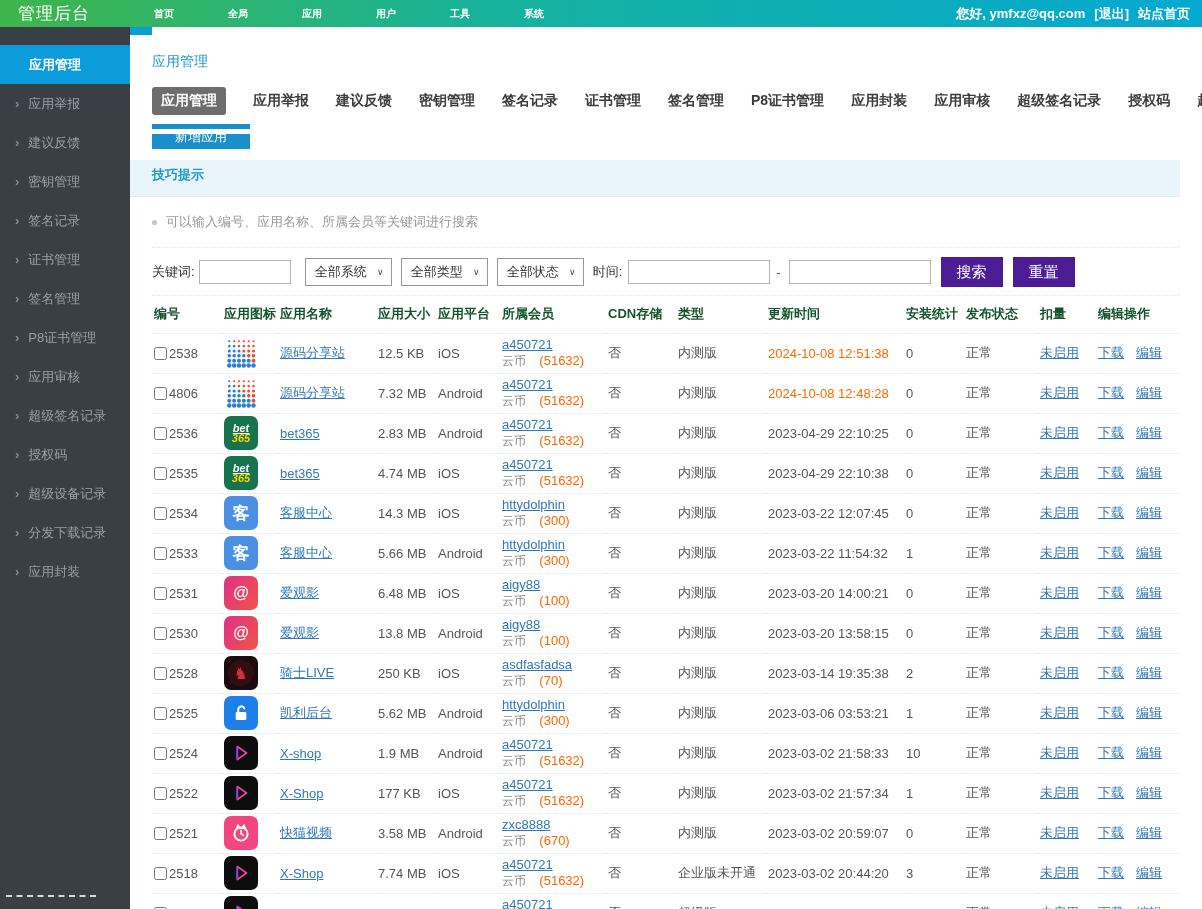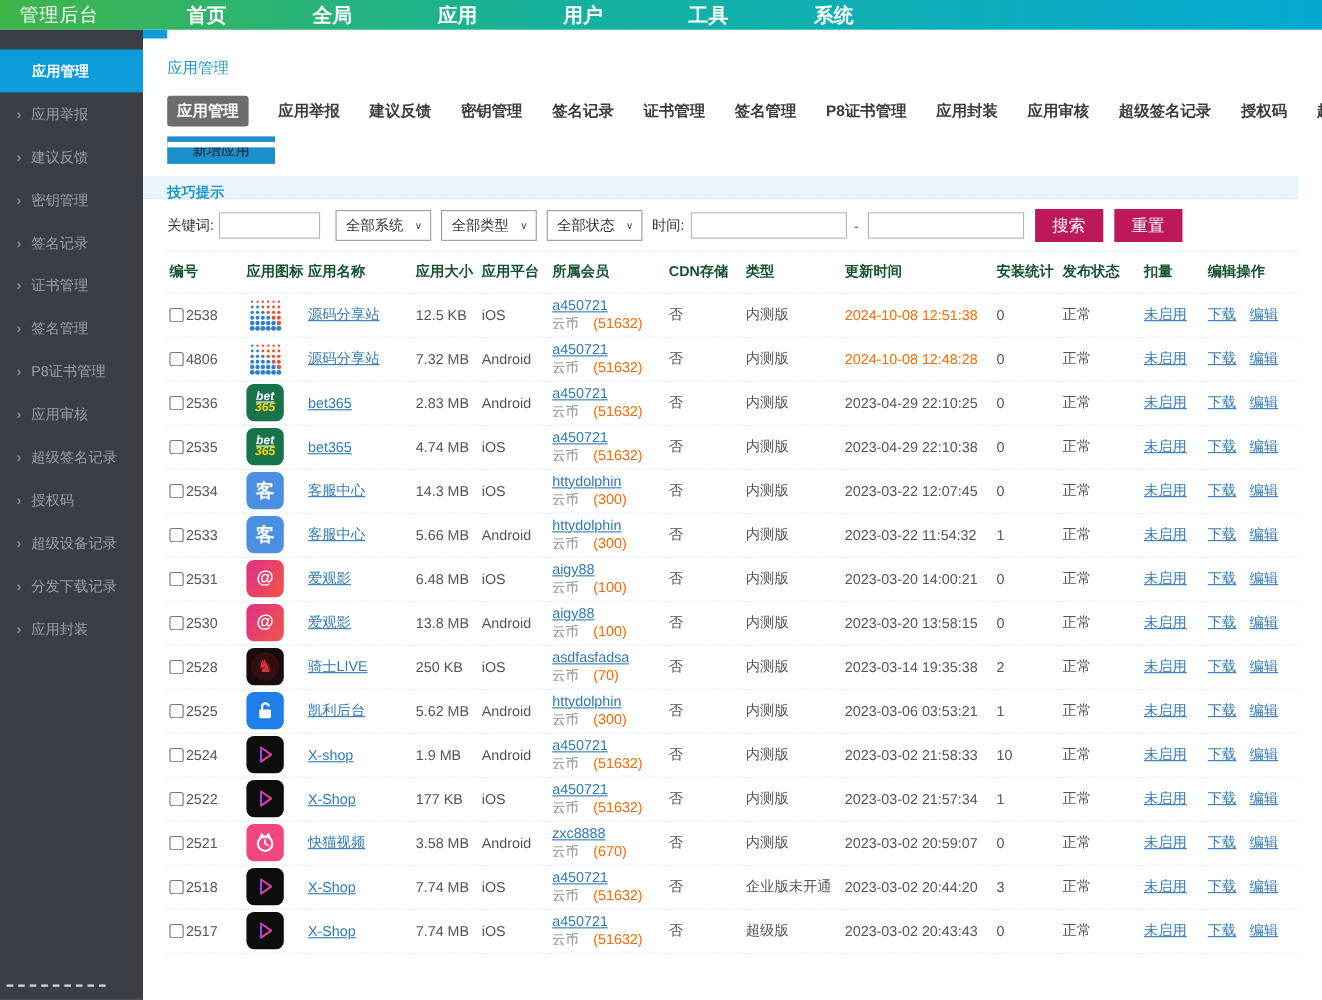--- a/index.html
+++ b/index.html
@@ -3,21 +3,21 @@
 <meta charset="utf-8">
 <style>
   * { box-sizing: border-box; margin: 0; padding: 0; }
   html,body { width:1202px; height:909px; overflow:hidden; background:#fff;
     font-family:"Liberation Sans","DejaVu Sans",sans-serif; }
 
   
   .topbar { height:27px; display:flex; align-items:center; color:#fff;
     background:linear-gradient(90deg,#3fb54a 0%,#16b29e 42%,#04a9d3 100%); }
   .brand { font-size:17px; font-weight:normal; padding-left:18px; width:130px; letter-spacing:1px; }
-  .topmenu { display:flex; gap:78px; margin-left:40px; font-size:18px; font-weight:600; }
+  .topmenu { display:flex; gap:54px; margin-left:24px; font-size:10px; font-weight:600; }
   .topmenu .menu-item { cursor:pointer; }
   .top-right { margin-left:auto; padding-right:12px; font-size:13px; font-weight:bold; display:flex; gap:9px; align-items:center; }
   .top-right span { cursor:default; }
   .top-right .lnk { cursor:pointer; }
 
   
   .sidebar { position:absolute; left:0; top:27px; width:130px; height:882px; background:#3a3e45; }
   .side-menu { padding-top:18px; }
   .side-item { height:39px; display:flex; align-items:center; gap:9px; padding-left:15px;
     color:#9aa0a6; font-size:13px; cursor:pointer; }
@@ -28,42 +28,42 @@
   
   .content { margin-left:130px; position:relative; height:882px; }
   .corner-notch { position:absolute; left:0; top:0; width:22px; height:8px; background:#0d9cda; }
   .page-title { color:#1b96cb; font-size:14px; padding:26px 0 0 22px; }
 
   .tabs { display:flex; align-items:center; gap:27px; margin:16px 0 0 22px; font-size:14px; flex-wrap:nowrap; }
   .tab { color:#3c3c3c; font-weight:600; cursor:pointer; white-space:nowrap; }
   .tab.active { background:#6d6d6d; color:#fff; padding:5px 9px; border-radius:3px; }
 
   .add-btn { position:relative; display:block; margin:9px 0 0 22px; width:98px; height:25px;
-    background:#1b8fc9; color:#0f172a; font-size:13px; border:none; cursor:pointer; overflow:hidden;
+    background:#1b8fc9; color:#ffffff; font-size:13px; border:none; cursor:pointer; overflow:hidden;
     font-family:Liberation Serif, serif; }
   .add-btn::after { content:""; position:absolute; left:0; right:0; top:5px; height:5px; background:#fff; }
 
-  .tip-bar { margin:11px 22px 0 0; background:#e9f5fb; height:21px; line-height:29px;
+  .tip-bar { margin:11px 22px 0 0; background:#e9f5fb; height:37px; line-height:29px;
     padding-left:22px; color:#1b96cb; font-size:13px; font-weight:bold;
     border-bottom:1px dotted #cfe3ee; }
   .tip-line { margin:16px 22px 0 22px; color:#999; font-size:13px; display:flex; align-items:center;
     gap:9px; padding-bottom:16px; border-bottom:1px dotted #d7e9f3; }
   .bullet { width:5px; height:5px; border-radius:50%; background:#c0c6cb; flex:none; }
 
   
   .filter-row { display:flex; align-items:center; margin:9px 22px 0 22px; padding-bottom:8px;
     border-bottom:1px dotted #d7e9f3; font-size:13px; color:#333; }
   .f-label { margin-right:4px; white-space:nowrap; }
   .f-input { width:92px; height:24px; border:1px solid #b5b5b5; margin-right:14px; padding:0 4px; font-family:inherit; }
   .f-input.time { width:142px; margin:0 0 0 2px; }
   .sel { width:87px; height:28px; border:1px solid #999; display:flex; align-items:center;
     justify-content:space-between; padding:0 7px 0 9px; margin-right:9px; cursor:pointer; background:#fff; }
   .sel .car { font-size:9px; color:#444; }
   .dash-sep { margin:0 6px; color:#555; }
-  .f-btn { width:62px; height:30px; background:#be185d; color:#fff; font-size:15px; border:none;
+  .f-btn { width:62px; height:30px; background:#4c1d95; color:#fff; font-size:15px; border:none;
     cursor:pointer; margin-left:10px; font-family:inherit; }
 
   
   table.apps { margin:0 22px; border-collapse:collapse; width:1028px; table-layout:fixed;
     font-size:13px; color:#555; }
   th { text-align:left; font-weight:bold; color:#14532d; height:37px; padding:0 2px;
     border-bottom:1px dotted #d7e9f3; vertical-align:middle; }
   td { height:40px; padding:0 2px; border-bottom:1px dotted #d7e9f3; vertical-align:middle; }
   a { color:#3079b5; text-decoration:underline; cursor:pointer; }
   .c-id input { width:13px; height:13px; vertical-align:-2px; margin-right:2px; }
@@ -92,20 +92,25 @@
 <div class="topbar">
   <div class="brand">管理后台</div>
   <div class="topmenu">
       <span class="menu-item">首页</span>
       <span class="menu-item">全局</span>
       <span class="menu-item">应用</span>
       <span class="menu-item">用户</span>
       <span class="menu-item">工具</span>
       <span class="menu-item">系统</span>
     </div>
+  <div class="top-right">
+    <span>您好, ymfxz@qq.com</span>
+    <span class="lnk">[退出]</span>
+    <span class="lnk">站点首页</span>
+  </div>
 </div>
 
 <div class="sidebar">
   <div class="side-menu">
       <div class="side-item active">
         <span>应用管理</span>
       </div>
       <div class="side-item">
         <span class="chev">›</span>
         <span>应用举报</span>
@@ -178,20 +183,24 @@
       <span class="tab">应用封装</span>
       <span class="tab">应用审核</span>
       <span class="tab">超级签名记录</span>
       <span class="tab">授权码</span>
       <span class="tab">超级设备记录</span>
     </div>
 
   <button class="add-btn">新增应用</button>
 
   <div class="tip-bar">技巧提示</div>
+  <div class="tip-line">
+    <span class="bullet"></span>
+    <span>可以输入编号、应用名称、所属会员等关键词进行搜索</span>
+  </div>
 
   <div class="filter-row">
     <span class="f-label">关键词:</span>
     <input class="f-input" value="" style="">
     <div class="sel">
       <span>全部系统</span>
       <span class="car">∨</span>
     </div>
     <div class="sel">
       <span>全部类型</span>

